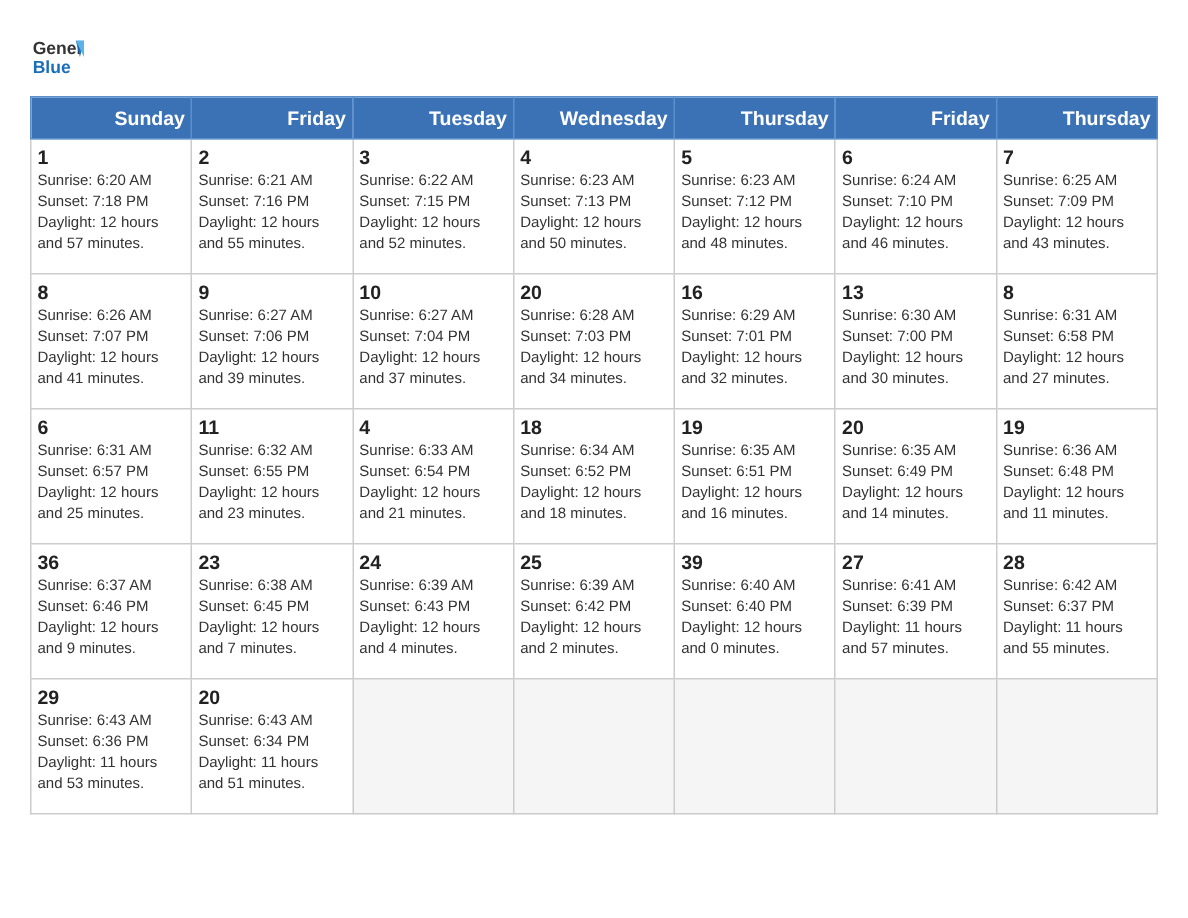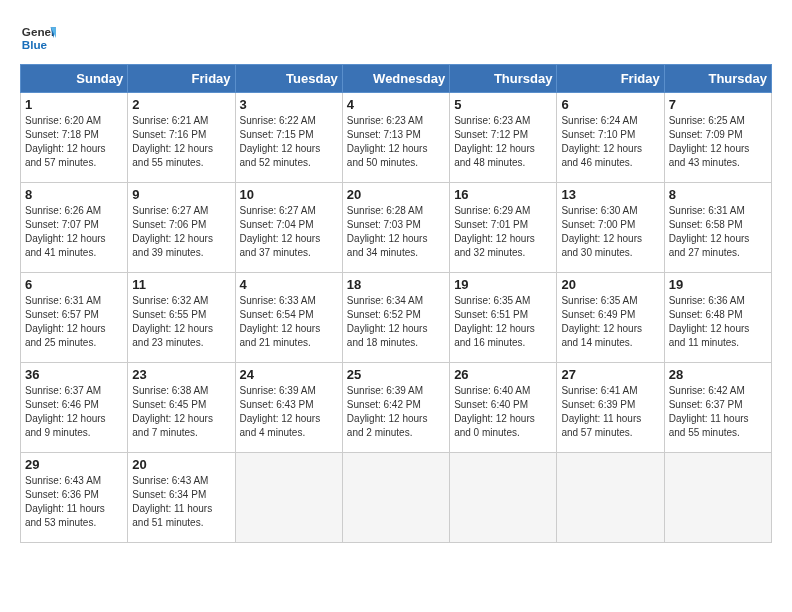--- a/index.html
+++ b/index.html
@@ -208,21 +208,21 @@
       </td>
         <td>
         <span class="day-num">24</span>
         <span class="day-info">Sunrise: 6:39 AM<br>Sunset: 6:43 PM<br>Daylight: 12 hours and 4 minutes.</span>
       </td>
         <td>
         <span class="day-num">25</span>
         <span class="day-info">Sunrise: 6:39 AM<br>Sunset: 6:42 PM<br>Daylight: 12 hours and 2 minutes.</span>
       </td>
         <td>
-        <span class="day-num">26</span>
+        <span class="day-num">39</span>
         <span class="day-info">Sunrise: 6:40 AM<br>Sunset: 6:40 PM<br>Daylight: 12 hours and 0 minutes.</span>
       </td>
         <td>
         <span class="day-num">27</span>
         <span class="day-info">Sunrise: 6:41 AM<br>Sunset: 6:39 PM<br>Daylight: 11 hours and 57 minutes.</span>
       </td>
         <td>
         <span class="day-num">28</span>
         <span class="day-info">Sunrise: 6:42 AM<br>Sunset: 6:37 PM<br>Daylight: 11 hours and 55 minutes.</span>
       </td>

